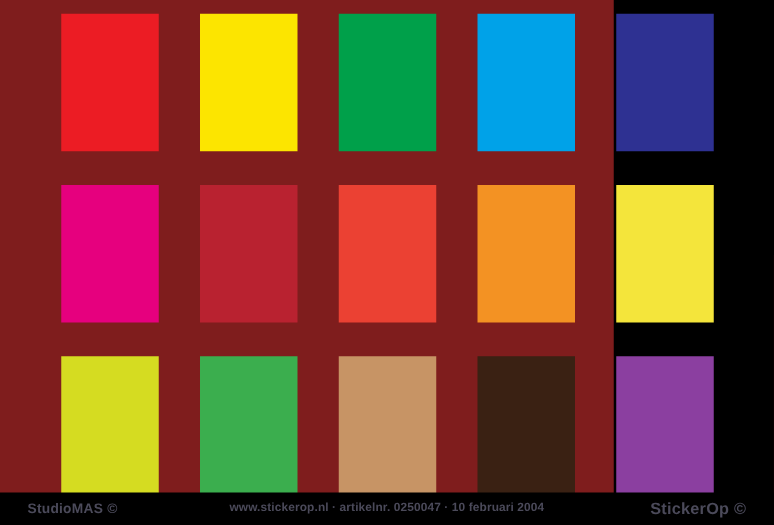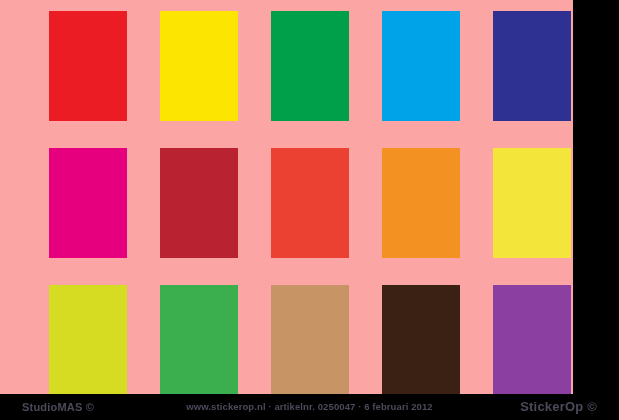--- a/index.html
+++ b/index.html
@@ -11,23 +11,23 @@
     width: 619px;
     height: 420px;
     position: relative;
     overflow: hidden;
     font-family: "Liberation Sans", sans-serif;
   }
   #stage {
     position: absolute;
     left: 0;
     top: 0;
-    width: 573px;
+    width: 491px;
     height: 420px;
-    background: #fca5a5;
+    background: #7f1d1d;
   }
   .swatch-grid {
     position: absolute;
     left: 0;
     top: 0;
     width: 619px;
     height: 394px;
   }
   .swatch-row {
     position: absolute;
@@ -112,17 +112,17 @@
       <div class="swatch c1" style="background: rgb(59, 174, 78);"></div>
       <div class="swatch c2" style="background: rgb(199, 148, 101);"></div>
       <div class="swatch c3" style="background: rgb(58, 33, 19);"></div>
       <div class="swatch c4" style="background: rgb(139, 63, 160);"></div>
     </div>
 
   </div>
 
   <div class="footer">
     <div class="footer-text footer-left" style="color: rgb(75, 74, 90);">StudioMAS ©</div>
-    <div class="footer-text footer-center" style="color: rgb(75, 74, 90);">www.stickerop.nl  ·  artikelnr. 0250047 ·  6 februari 2012</div>
+    <div class="footer-text footer-center" style="color: rgb(75, 74, 90);">www.stickerop.nl  ·  artikelnr. 0250047 ·  10 februari 2004</div>
     <div class="footer-text footer-right" style="color: rgb(75, 74, 90);">StickerOp ©</div>
   </div>
 
 </div>
 
 </body></html>

